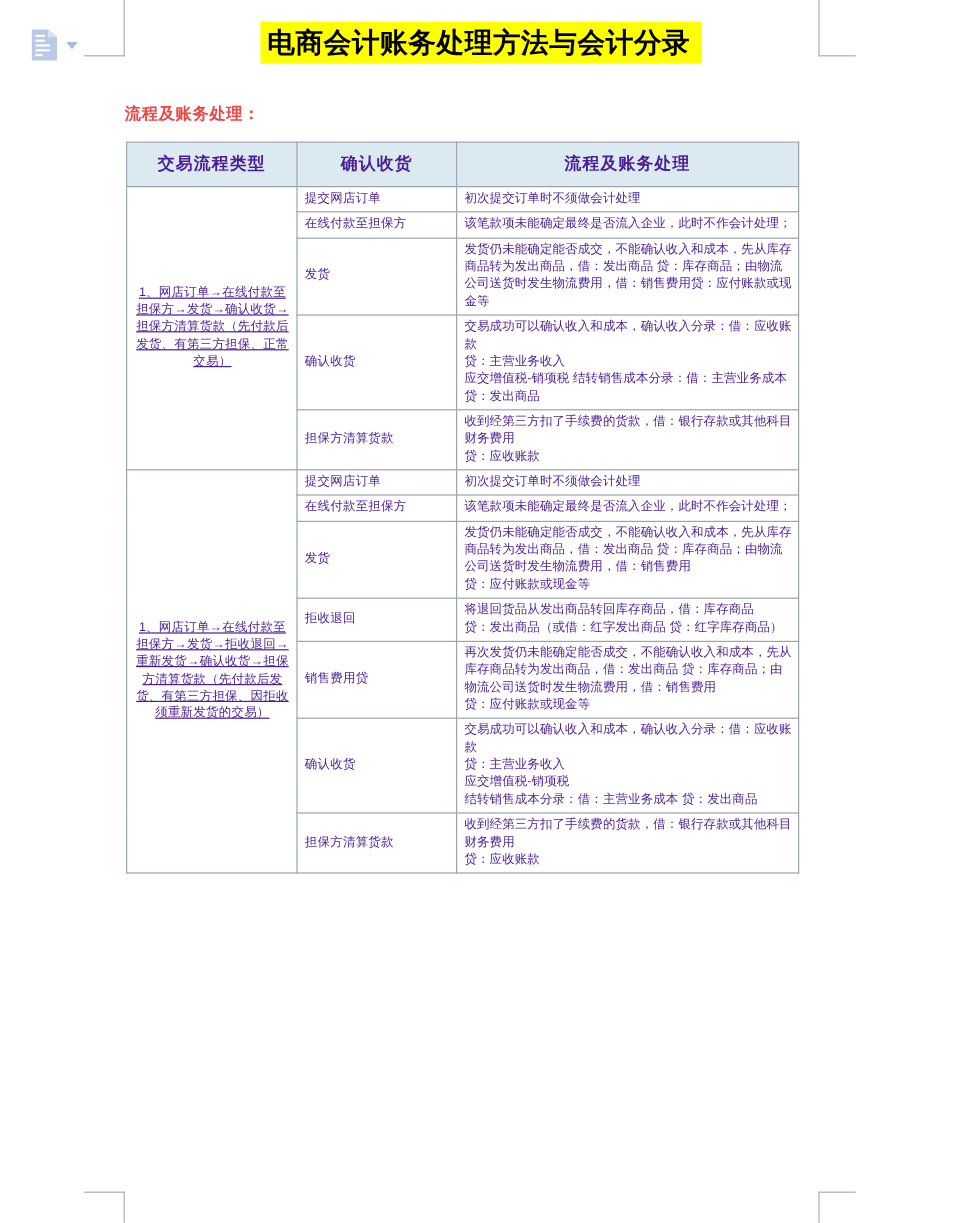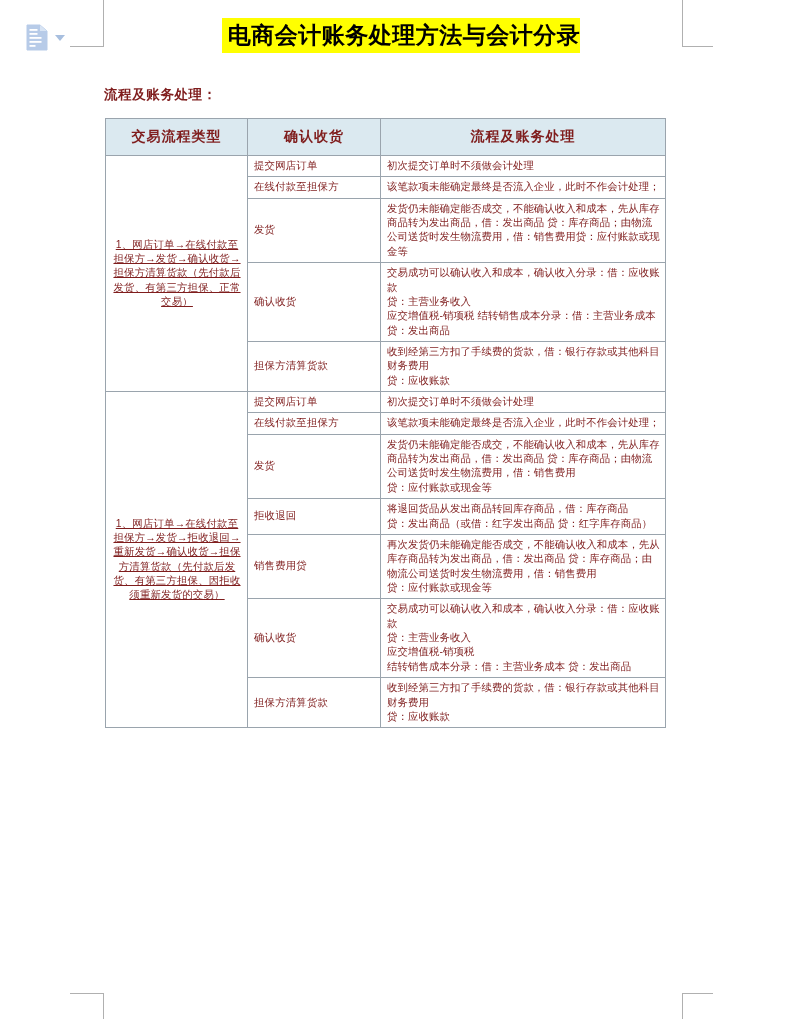--- a/index.html
+++ b/index.html
@@ -55,30 +55,30 @@
     width: 802px;
     text-align: center;
   }
   .doc-title {
     display: inline-block;
     background: #ffff00;
     color: #000000;
     font-size: 23px;
     font-weight: bold;
     line-height: 1.32;
-    padding: 2px 0 3px 6px;
+    padding: 2px 10px 3px 6px;
     letter-spacing: 0.5px;
   }
 
   
   .section-heading {
     position: absolute;
     left: 104px;
     top: 86px;
-    color: #7f1d1d;
+    color: #ef4444;
     font-weight: bold;
     font-size: 13.5px;
     letter-spacing: 0.6px;
   }
 
   
   table.flow-table {
     position: absolute;
     left: 105px;
     top: 118px;
@@ -86,21 +86,21 @@
     border-collapse: collapse;
     table-layout: fixed;
     background: #ffffff;
   }
   table.flow-table td, table.flow-table th {
     border: 1px solid #9aa4ad;
     vertical-align: middle;
     padding: 3px 5px 3px 6px;
     font-size: 10.4px;
     line-height: 1.38;
-    color: #7f1d1d;
+    color: #4c1d95;
     word-break: break-all;
   }
   table.flow-table thead th {
     background: #dbe9f0;
     text-align: center;
     font-weight: bold;
     font-size: 14px;
     letter-spacing: 1px;
     padding: 7px 4px 8px 4px;
     height: 21px;

